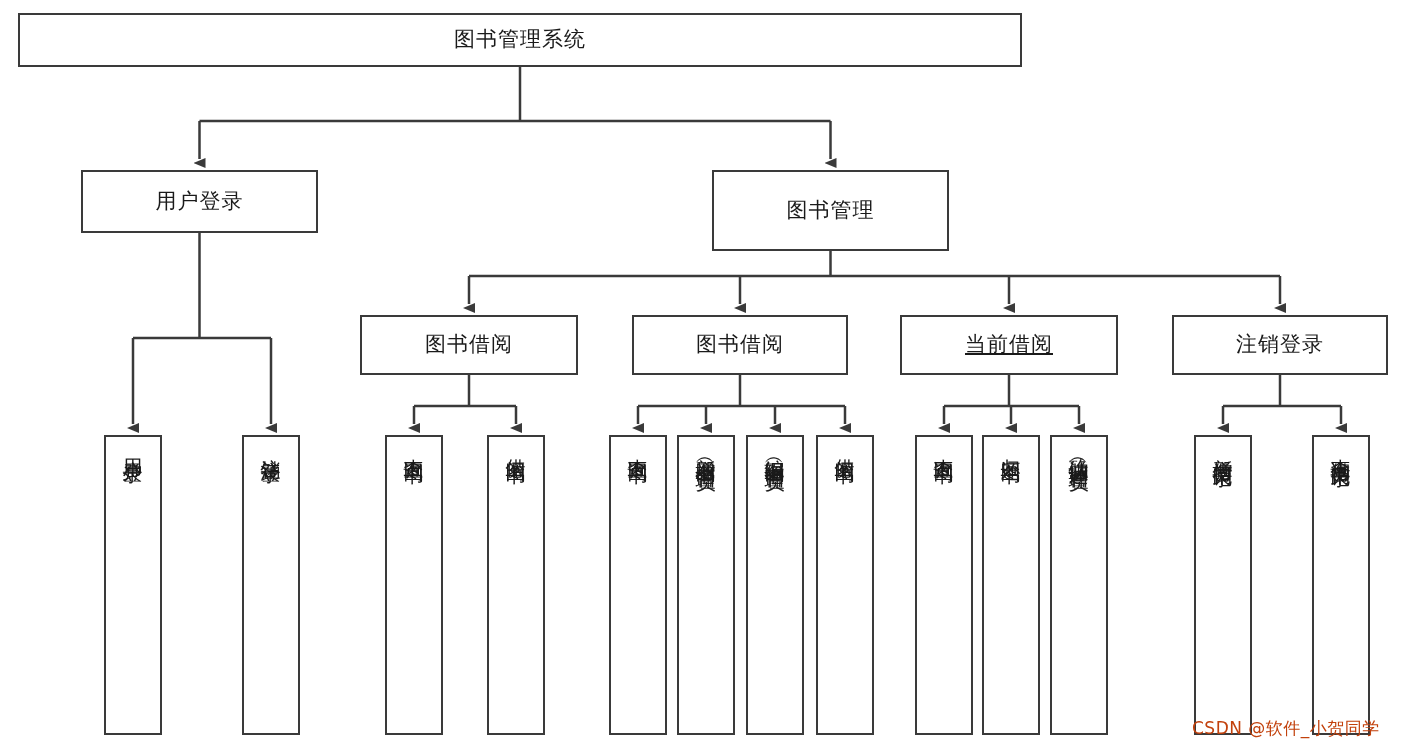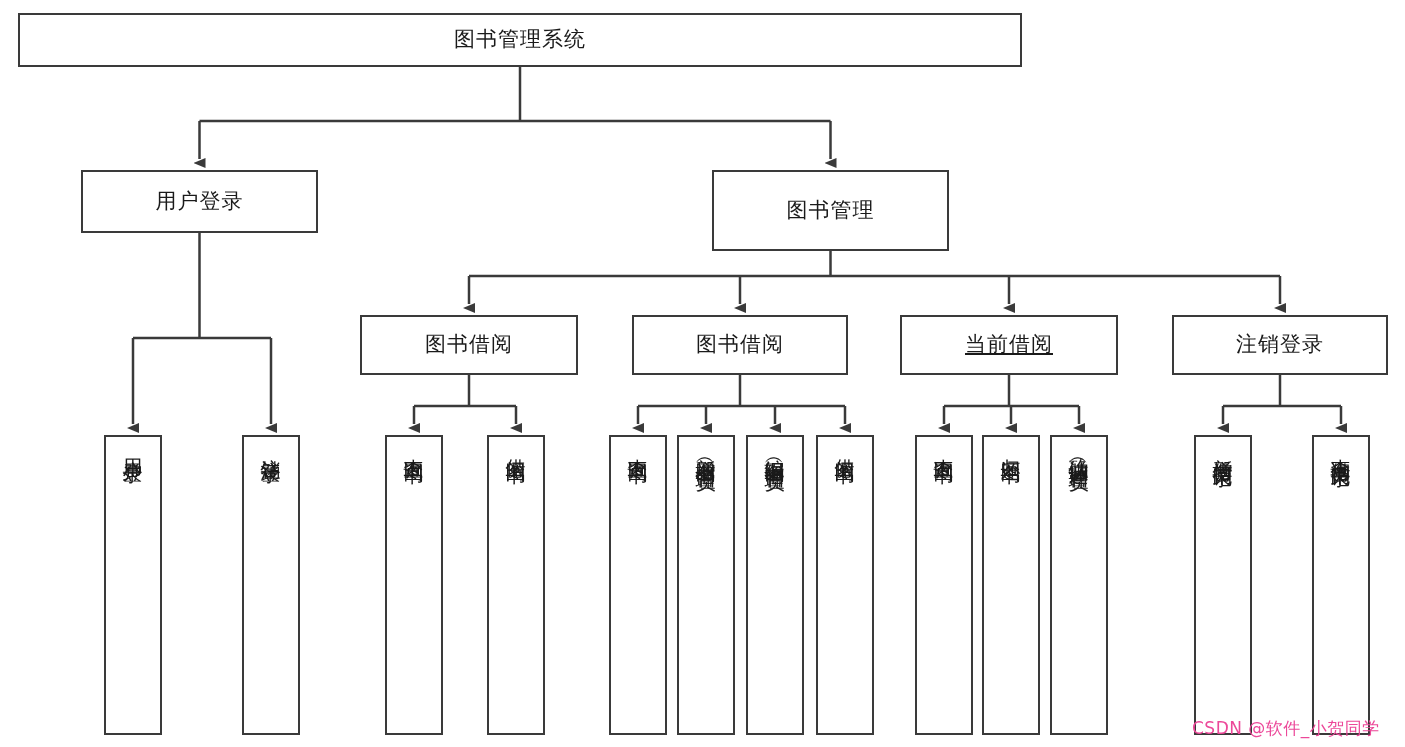--- a/index.html
+++ b/index.html
@@ -59,21 +59,21 @@
     text-orientation: upright;
     font-size: 20px;
     letter-spacing: 2px;
     line-height: 1;
     white-space: nowrap;
     margin: 0 auto;
   }
   .watermark {
     position: absolute;
     font-size: 17px;
-    color: #ec4899;
+    color: #c2410c;
     white-space: nowrap;
     letter-spacing: 0.5px;
   }
 </style>
 </head>
 <body>
 
 <div id="canvas">
   <svg class="edges" viewBox="0 0 1405 747">
     <defs>

